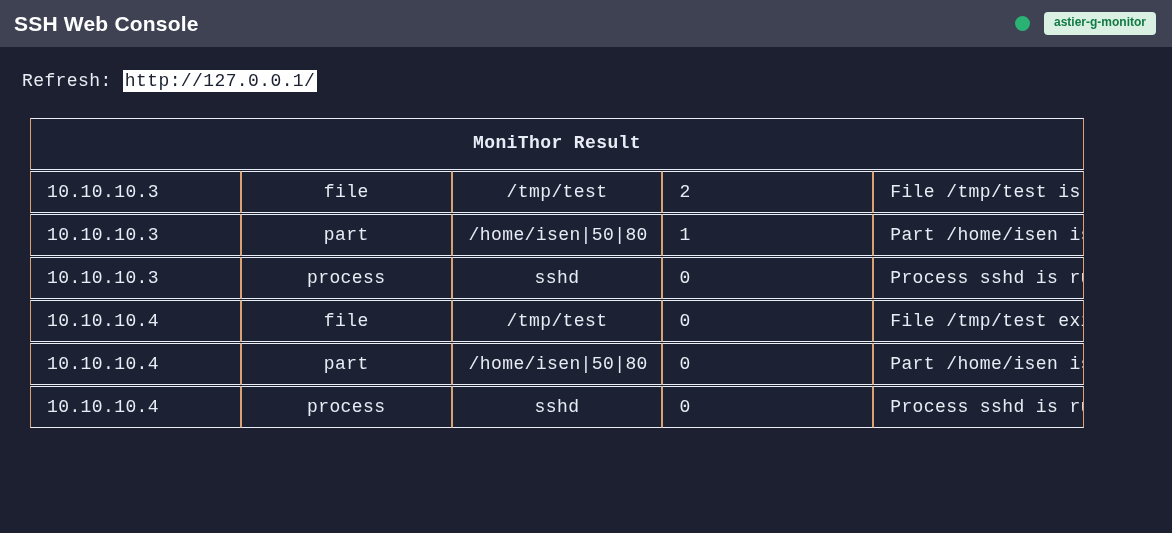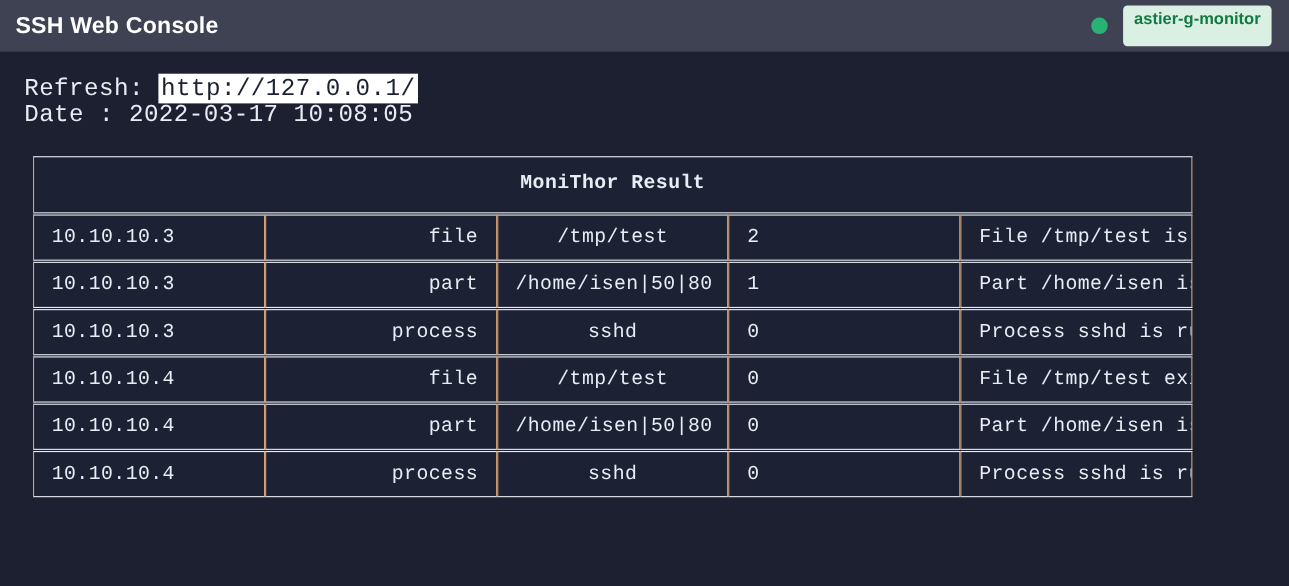--- a/index.html
+++ b/index.html
@@ -39,34 +39,34 @@
   .status-dot {
     width: 15px;
     height: 15px;
     border-radius: 50%;
     background: #29b273;
     display: block;
   }
   .host-badge {
     background: #daf0e3;
     color: #117a44;
-    font-size: 15px;
+    font-size: 12px;
     font-weight: bold;
     font-family: "Liberation Sans", sans-serif;
-    padding: 4px 10px 16px 10px;
+    padding: 4px 10px 5px 10px;
     border-radius: 4px;
     line-height: 1.15;
     white-space: nowrap;
   }
 
   
   .info {
     padding: 22px 0 0 22px;
     font-family: "Liberation Mono", "DejaVu Sans Mono", monospace;
-    font-size: 22px;
+    font-size: 18px;
     color: #e8ecf4;
     line-height: 24px;
     letter-spacing: 0.4px;
   }
   .info-line {
     white-space: pre;
   }
   .url-box {
     background: #ffffff;
     color: #1b2130;
@@ -104,40 +104,39 @@
     background: #1c2134;
   }
   table.monithor th.title-cell {
     text-align: center;
     font-weight: bold;
     padding: 14px 10px 16px 10px;
     border-left: 1px solid #d9a273;
     border-right: 1px solid #d9a273;
   }
   .col-host   { width: 155px; text-align: left; }
-  .col-type   { width: 116px; text-align: right; }
+  .col-type   { width: 116px; text-align: center; }
   .col-target { width: 226px; text-align: center; }
   .col-code   { width: 50px;  text-align: left; }
   .col-msg    { width: auto;  text-align: left; }
 </style>
 </head>
 <body>
 
 <div class="topbar">
   <div class="app-title">SSH Web Console</div>
 
   <div class="status-wrap">
     <span class="status-dot"></span>
     <span class="host-badge">astier-g-monitor</span>
   </div>
 </div>
 
 <div class="info">
   <div class="info-line"><span>Refresh: </span><span class="url-box">http://127.0.0.1/</span></div>
-  <div class="info-line">Date : 2022-03-17 10:08:05</div>
 </div>
 
 <div class="table-wrap">
   <table class="monithor">
     <thead>
       <tr>
         <th class="title-cell" colspan="5">MoniThor Result</th>
       </tr>
     </thead>
     <tbody id="tbody">

